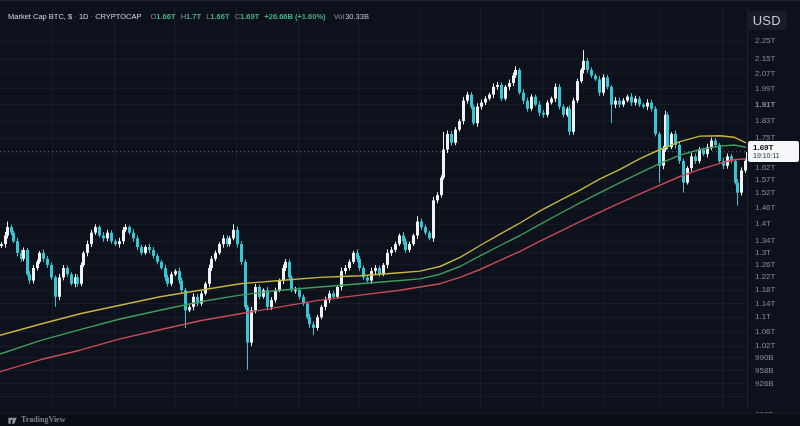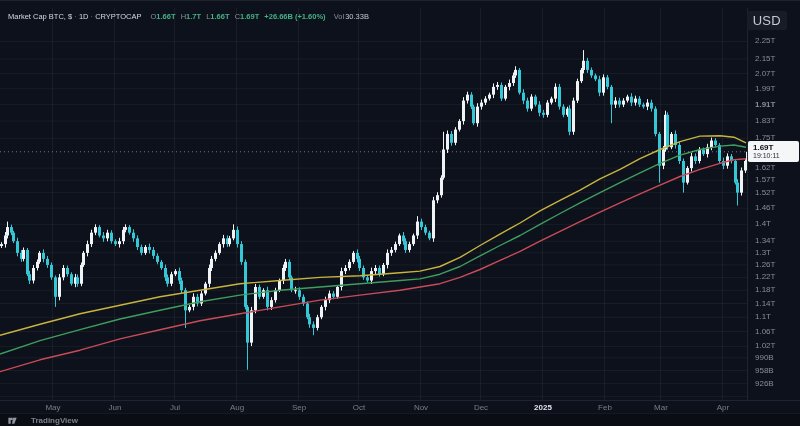--- a/index.html
+++ b/index.html
@@ -29,21 +29,21 @@
              padding:2px 0 2px 5px;z-index:6;}
   .price-tag .p{font-size:8px;font-weight:bold;color:#0b0e14;line-height:9px;}
   .price-tag .cd{font-size:7px;color:#2a2e39;line-height:8px;}
   
   .time-axis{position:absolute;left:0;top:400px;width:800px;height:13px;border-top:1px solid #20242f;background:#0d111b;}
   .month{position:absolute;top:2px;width:34px;text-align:center;font-size:8px;color:#797e8a;}
   .month.bold{color:#e0e3e9;font-weight:bold;}
   
   .bottom-bar{position:absolute;left:0;top:413px;width:800px;height:13px;background:#0a0d14;
               border-top:1px solid #151923;display:flex;align-items:center;padding-left:7px;box-sizing:border-box;}
-  .tv-logo{display:flex;align-items:center;gap:13px;color:#7d818d;font-size:8px;font-weight:bold;}
+  .tv-logo{display:flex;align-items:flex-start;gap:3px;color:#7d818d;font-size:8px;font-weight:bold;font-family:Liberation Serif, serif;}
 </style>
 </head>
 <body>
 
 <div id="app">
   <div class="top-line"></div>
 
   <div class="chart-region">
     <svg id="chart-svg" width="800" height="400">
         <g>
@@ -539,34 +539,20 @@
         <div class="pa-label" style="top: 370.633px;">926B</div>
         <div class="pa-label" style="top: 383.326px; margin-top: 19px;">896B</div>
       </div>
 
     <div class="price-tag" id="price-tag" style="top: 133.273px;">
       <div class="p">1.69T</div>
       <div class="cd">19:10:11</div>
     </div>
   </div>
 
-  <div class="time-axis" id="time-axis">
-      <div class="month" style="left: 36px;">May</div>
-      <div class="month" style="left: 98px;">Jun</div>
-      <div class="month" style="left: 158px;">Jul</div>
-      <div class="month" style="left: 220px;">Aug</div>
-      <div class="month" style="left: 282px;">Sep</div>
-      <div class="month" style="left: 342px;">Oct</div>
-      <div class="month" style="left: 404px;">Nov</div>
-      <div class="month" style="left: 464px;">Dec</div>
-      <div class="month bold" style="left: 526px;">2025</div>
-      <div class="month" style="left: 588px;">Feb</div>
-      <div class="month" style="left: 644px;">Mar</div>
-      <div class="month" style="left: 706px;">Apr</div>
-    </div>
 
   <div class="bottom-bar">
     <div class="tv-logo">
       <svg width="11" height="11" viewBox="0 0 24 24">
         <path fill="#9196a1" d="M3 6h9v5H8v8H3zM13 6h8l-5 13h-5z"></path>
         <circle fill="#9196a1" cx="17.5" cy="8.5" r="2.5"></circle>
       </svg>
       <span>TradingView</span>
     </div>
   </div>

